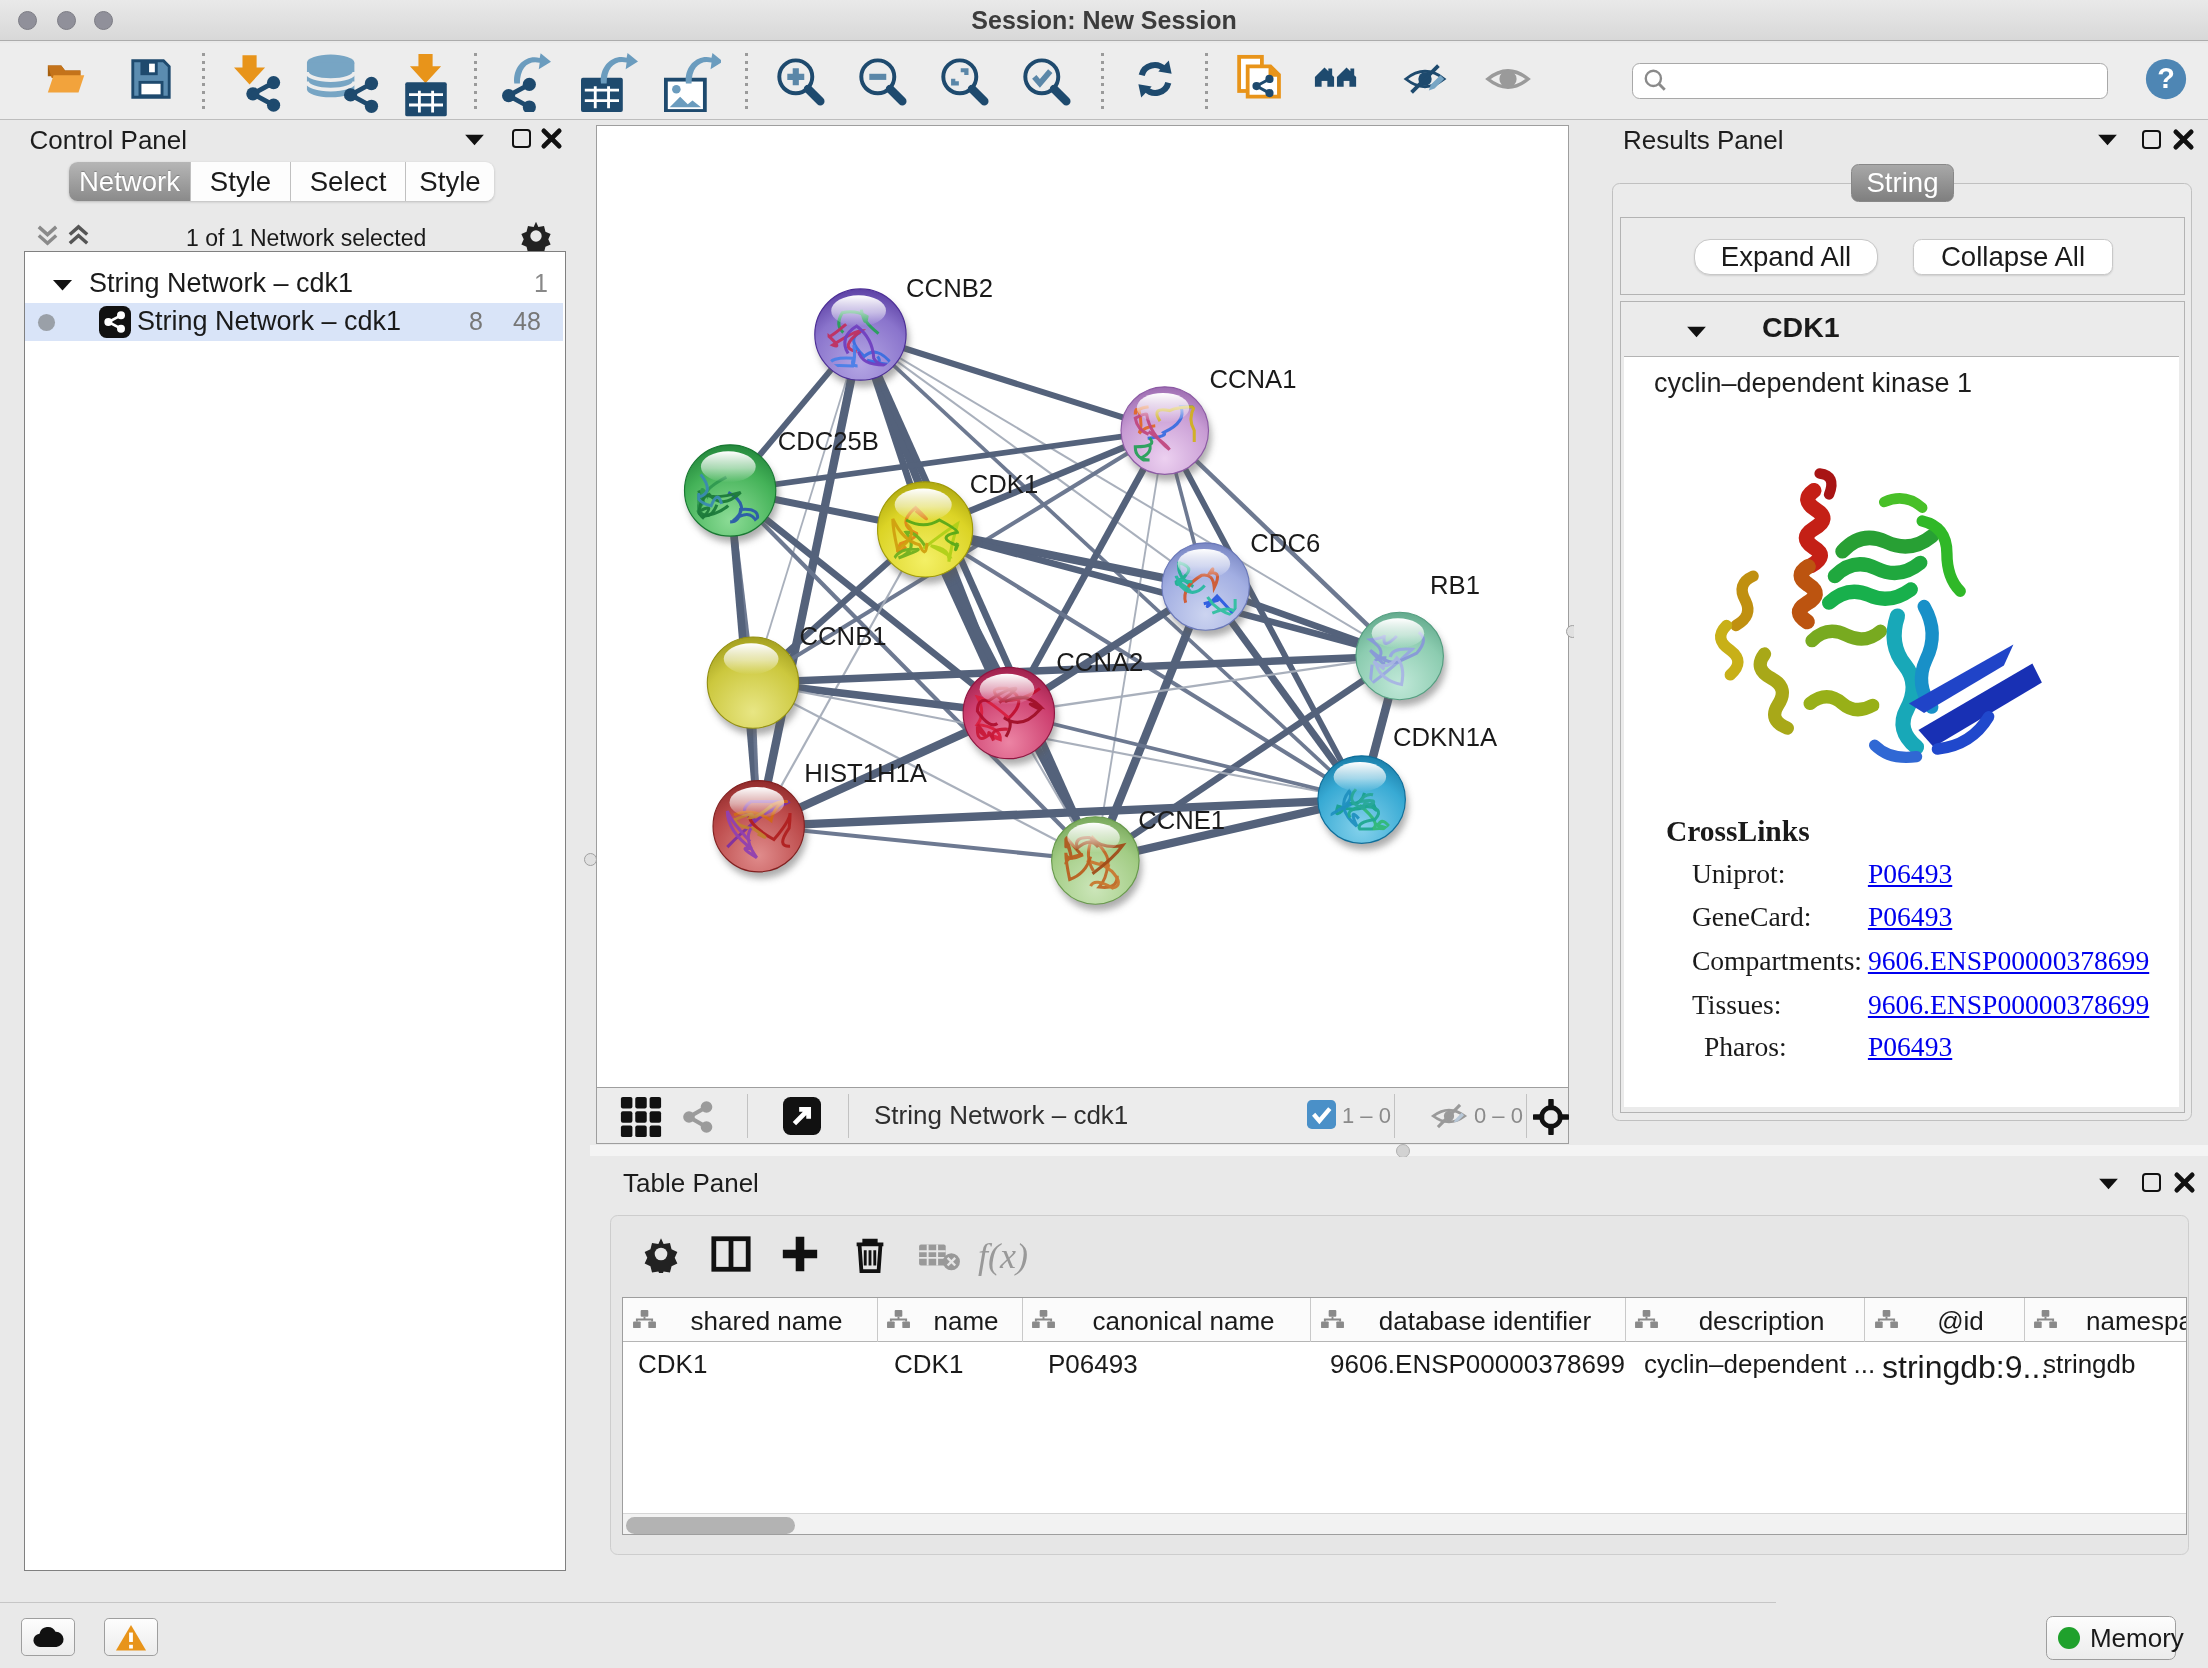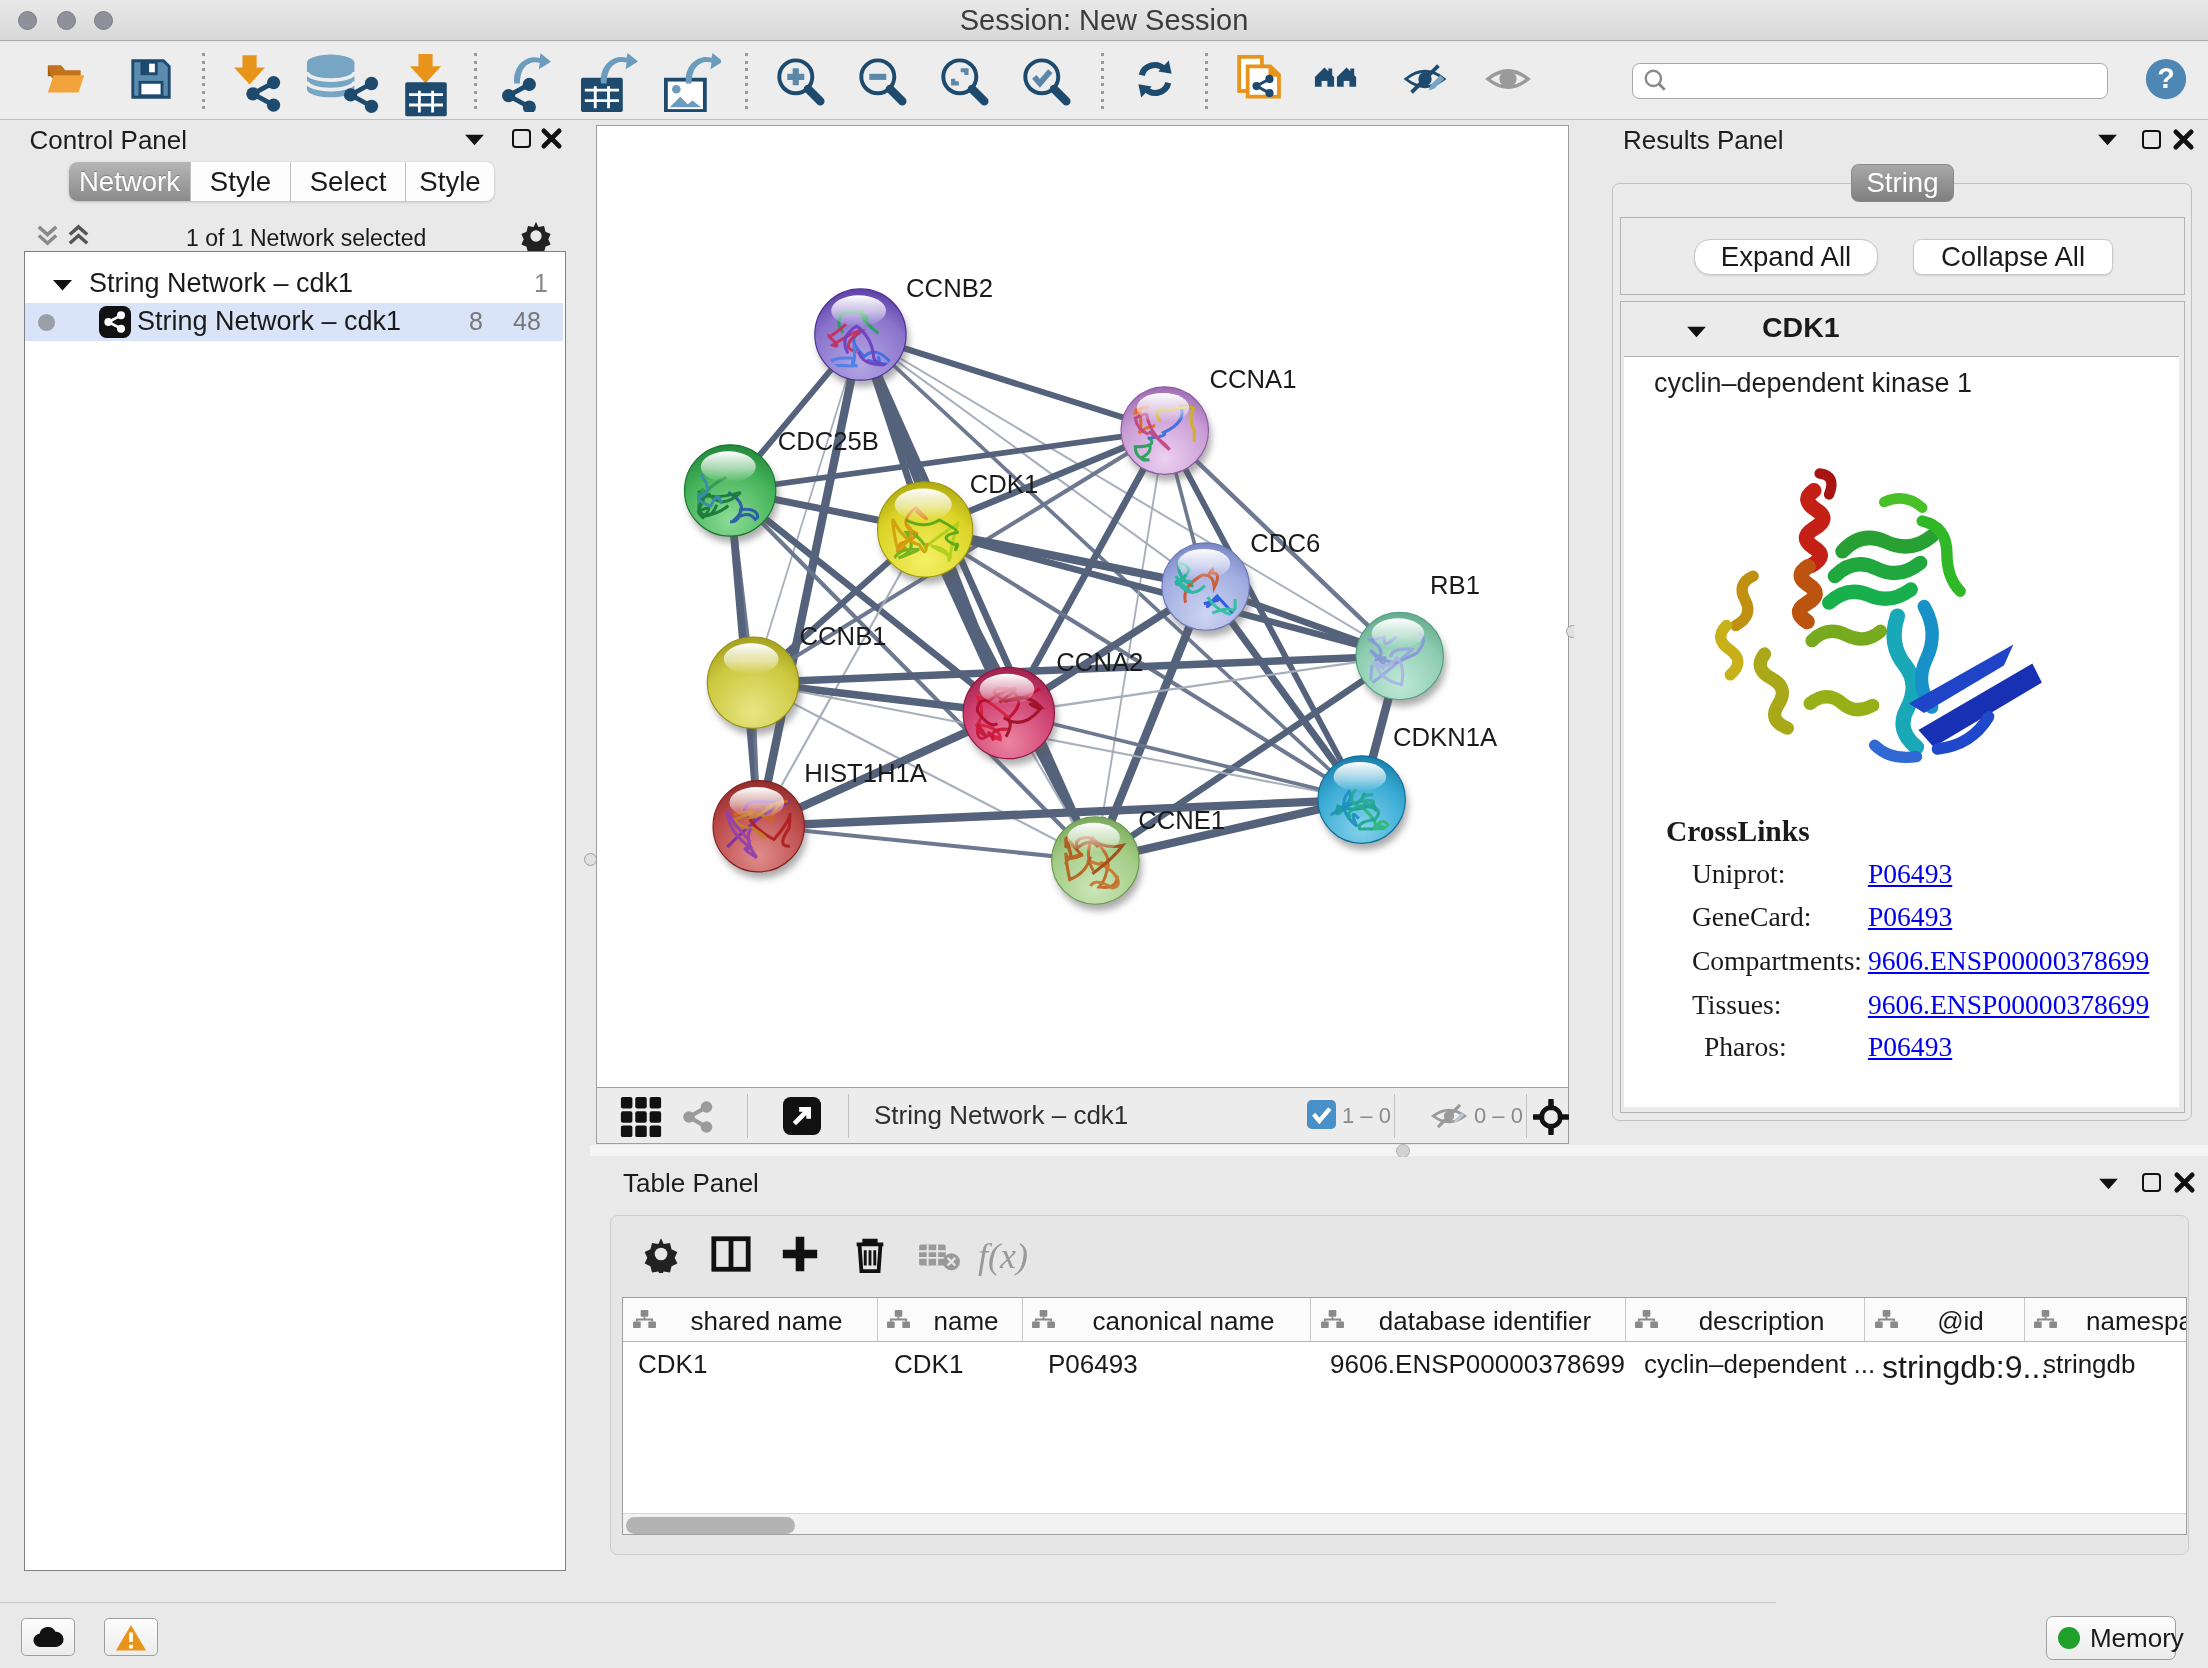--- a/index.html
+++ b/index.html
@@ -5,21 +5,21 @@
 body{font-family:"Liberation Sans",sans-serif;background:#e9e9e9;position:relative;color:#1a1a1a}
 .abs{position:absolute}
 .ptitle{font-size:26px;color:#1c1c1c}
 svg{display:block}
 </style></head><body>
 
 <div class="abs" style="left:0;top:0;width:2208px;height:41px;background:linear-gradient(#e9e9e9,#d8d8d8);border-bottom:1.9px solid #acacac">
   <div class="abs" style="left:18px;top:10.5px;width:19px;height:19px;border-radius:50%;background:#90909a;border:1px solid #7d7d85"></div>
   <div class="abs" style="left:57px;top:10.5px;width:19px;height:19px;border-radius:50%;background:#90909a;border:1px solid #7d7d85"></div>
   <div class="abs" style="left:94px;top:10.5px;width:19px;height:19px;border-radius:50%;background:#90909a;border:1px solid #7d7d85"></div>
-  <div class="abs" style="left:0;top:0;width:2208px;height:41px;display:flex;align-items:center;justify-content:center;font-size:29px;font-weight:normal;color:#3c3c3c">Session: New Session</div>
+  <div class="abs" style="left:0;top:0;width:2208px;height:41px;display:flex;align-items:center;justify-content:center;font-size:25px;font-weight:bold;color:#3c3c3c">Session: New Session</div>
 </div>
 <div class="abs" style="left:0;top:43px;width:2208px;height:77px;background:#ededed;border-bottom:1.9px solid #bdbdbd">
     <div class="abs" style="left:44px;top:13.3px">
       <svg width="46" height="46" viewBox="0 0 48 48">
         <path d="M4 10 h14 l4 5 h16 v6 H4z" fill="#a65f0e"></path>
         <path d="M4 10 h14 l4 5 h16 v8 H8z" fill="#c4731a"></path>
         <path d="M10 20 h32 l-6 18 H4z" fill="#f2a33c"></path>
       </svg>
     </div>
     <div class="abs" style="left:128px;top:13.3px">

